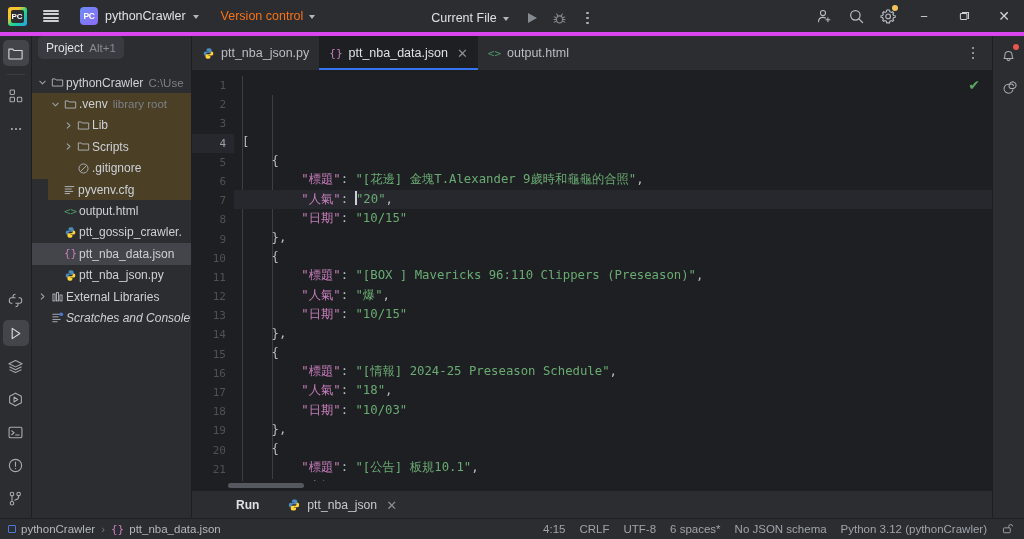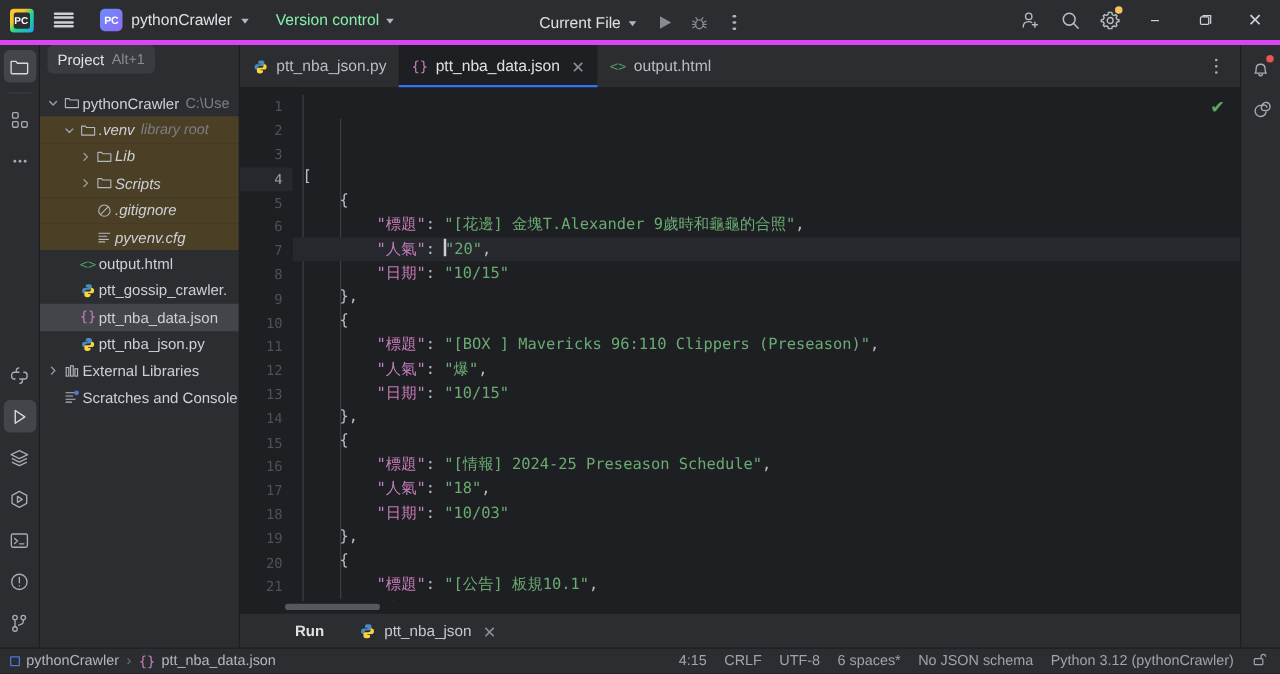--- a/index.html
+++ b/index.html
@@ -50,21 +50,21 @@
   .pc-badge {
     width: 18px; height: 18px; border-radius: 4px;
     background: linear-gradient(140deg,#6b8dfb 0%,#8d6bf5 100%);
     color: #fff; font-size: 8.5px; font-weight: bold;
     display: flex; align-items: center; justify-content: center;
     letter-spacing: -0.3px;
   }
   .vcs-chip {
     display: flex; align-items: center; gap: 6px;
     height: 24px; padding: 0 8px; margin-left: 6px; border-radius: 5px;
-    font-size: 12.5px; color: #86efac; justify-content: center;
+    font-size: 12.5px; color: #f97316; justify-content: center;
   }
   .caret {
     width: 0; height: 0; border-left: 3.5px solid transparent; border-right: 3.5px solid transparent;
     border-top: 4px solid #b2b6be; margin-top: 1px;
   }
   .tb-center {
     position: absolute; left: 0; right: 0; top: 0; height: 36px;
     display: flex; align-items: center; justify-content: center; gap: 2px;
     pointer-events: none;
   }
@@ -117,21 +117,21 @@
     display: flex; align-items: center; gap: 6px;
     height: 23px; padding: 0 8px; border-radius: 5px; background: #393b40;
     font-size: 12px; color: #dfe1e5;
   }
   .pp-tab .kbd { color: #878b92; font-size: 11.5px; }
   .tree { padding-top: 2px; font-size: 12px; overflow: hidden; position: relative; }
   .trow {
     height: 21.4px; display: flex; align-items: center; white-space: nowrap;
     padding-right: 2px; position: relative;
   }
-  .trow.venv-scope { background: #4b3f26; font-style: italic; }
+  .trow.venv-scope { background: #4b3f26; }
   .trow.selected { background: #43454a; }
   .tarrow {
     width: 13px; flex: 0 0 13px; display: flex; align-items: center; justify-content: center;
     color: #9aa0a6;
   }
   .tarrow svg { display: block; }
   .ticon { width: 17px; flex: 0 0 17px; display: flex; align-items: center; justify-content: center; }
   .tlabel { color: #cdd1d7; }
   .thint { color: #7c8087; margin-left: 5px; font-size: 11.5px; }
 
@@ -479,21 +479,21 @@
             <span class="ticon">
               <svg width="13" height="13" viewBox="0 0 16 16">
                 <g stroke="#b3b8bf" stroke-width="1.1" fill="none">
                   <circle cx="8" cy="8" r="5.6"></circle>
                   <path d="M4.1 11.9 L11.9 4.1"></path>
                 </g>
               </svg>
             </span>
             <span class="tlabel">.gitignore</span>
           </div>
-          <div class="trow venv-scope" style="padding-left: 30px;">
+          <div class="trow venv-scope" style=" margin-left: 16px;">
             <span class="tarrow"></span>
             <span class="ticon">
               <svg width="13" height="13" viewBox="0 0 16 16">
                 <g stroke="#b3b8bf" stroke-width="1.15" stroke-linecap="round">
                   <path d="M2.6 4.4 h10.8 M2.6 7.4 h7.6 M2.6 10.4 h9.4 M2.6 13 h5.6"></path>
                 </g>
               </svg>
             </span>
             <span class="tlabel">pyvenv.cfg</span>
           </div>
@@ -541,21 +541,21 @@
               <svg width="13" height="13" viewBox="0 0 16 16">
                 <g stroke="#b3b8bf" stroke-width="1.1" fill="none">
                   <rect x="2.4" y="5" width="2.6" height="8.4"></rect>
                   <rect x="6.7" y="3.2" width="2.6" height="10.2"></rect>
                   <rect x="11" y="6.2" width="2.6" height="7.2"></rect>
                 </g>
               </svg>
             </span>
             <span class="tlabel">External Libraries</span>
           </div>
-          <div class="trow" style="padding-left: 4px;">
+          <div class="trow" style="padding-left: 4px; font-style: italic;">
             <span class="tarrow"></span>
             <span class="ticon">
               <svg width="13" height="13" viewBox="0 0 16 16">
                 <g stroke="#b3b8bf" stroke-width="1.1" stroke-linecap="round" fill="none">
                   <path d="M2.2 4 h9 M2.2 7.2 h6.6 M2.2 10.4 h9 M2.2 13.2 h5.4"></path>
                   <circle cx="12.6" cy="4" r="2.3" fill="#4b79d6" stroke="none"></circle>
                 </g>
               </svg>
             </span>
             <span class="tlabel">Scratches and Console</span>

